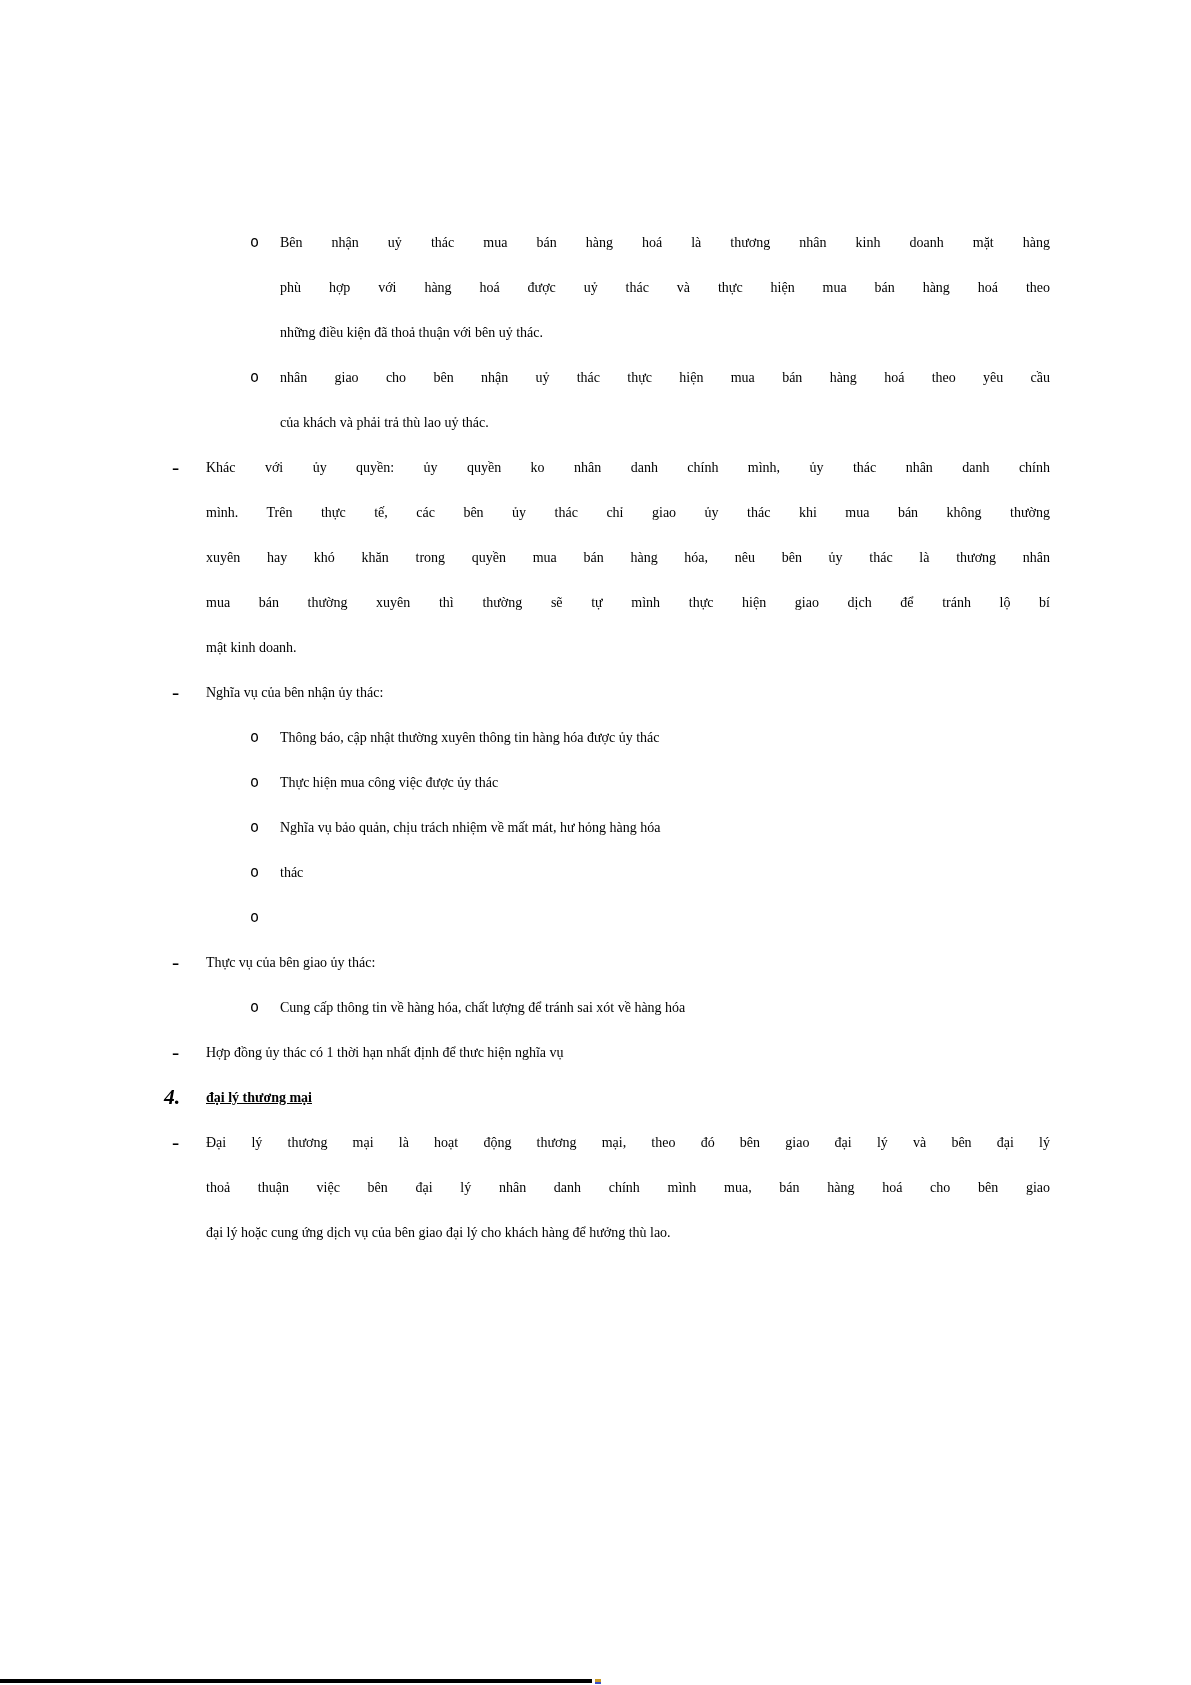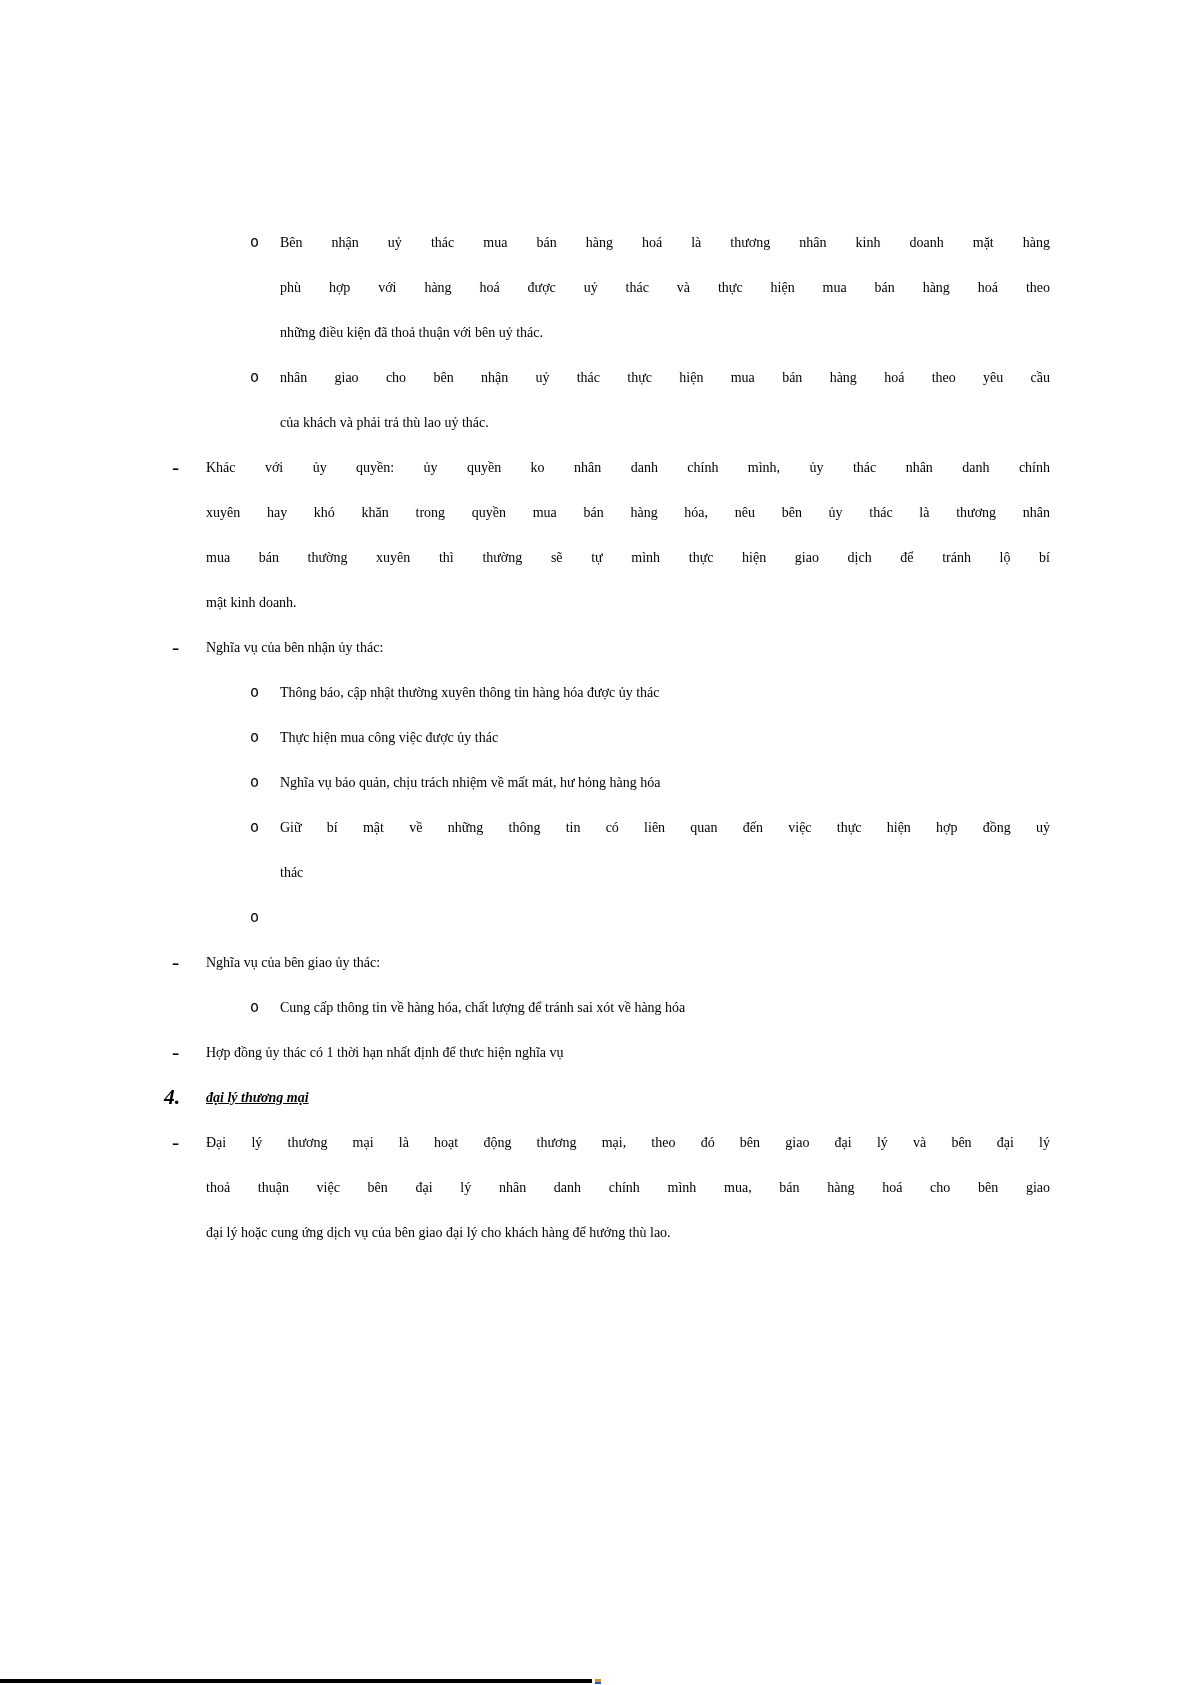--- a/index.html
+++ b/index.html
@@ -47,21 +47,20 @@
     font-size: 14px;
     line-height: 45px;
     min-height: 45px;
     text-align: justify;
     text-align-last: justify;
     white-space: nowrap;
   }
   .line.last { text-align-last: left; }
   .line.head-text {
     font-weight: bold;
-    font-style: italic;
     text-decoration: underline;
   }
   .bottom-bar {
     position: absolute;
     left: 0;
     top: 1679px;
     width: 592px;
     height: 4px;
   }
   .artifact-dot {
@@ -90,20 +89,21 @@
         <span class="marker">o</span>
         <div class="lines">
           <div class="line">nhân giao cho bên nhận uỷ thác thực hiện mua bán hàng hoá theo yêu cầu</div>
           <div class="line last">của khách và phải trả thù lao uỷ thác.</div>
         </div>
       </div>
       <div class="block dash">
         <span class="marker">-</span>
         <div class="lines">
           <div class="line">Khác với ủy quyền: ủy quyền ko nhân danh chính mình, ủy thác nhân danh chính</div>
+          <div class="line">mình. Trên thực tế, các bên ủy thác chỉ giao ủy thác khi mua bán không thường</div>
           <div class="line">xuyên hay khó khăn trong quyền mua bán hàng hóa, nêu bên ủy thác là thương nhân</div>
           <div class="line">mua bán thường xuyên thì thường sẽ tự mình thực hiện giao dịch để tránh lộ bí</div>
           <div class="line last">mật kinh doanh.</div>
         </div>
       </div>
       <div class="block dash">
         <span class="marker">-</span>
         <div class="lines">
           <div class="line last">Nghĩa vụ của bên nhận ủy thác:</div>
         </div>
@@ -122,34 +122,33 @@
       </div>
       <div class="block circle">
         <span class="marker">o</span>
         <div class="lines">
           <div class="line last">Nghĩa vụ bảo quản, chịu trách nhiệm về mất mát, hư hỏng hàng hóa</div>
         </div>
       </div>
       <div class="block circle">
         <span class="marker">o</span>
         <div class="lines">
-          <div class="line">Giữ bí mật về những thông tin có liên quan đến việc thực hiện hợp đồng uỷ</div>
           <div class="line last">thác</div>
         </div>
       </div>
       <div class="block circle">
         <span class="marker">o</span>
         <div class="lines">
           <div class="line last"></div>
         </div>
       </div>
       <div class="block dash">
         <span class="marker">-</span>
         <div class="lines">
-          <div class="line last">Nghĩa vụ của bên giao ủy thác:</div>
+          <div class="line last">Thực vụ của bên giao ủy thác:</div>
         </div>
       </div>
       <div class="block circle">
         <span class="marker">o</span>
         <div class="lines">
           <div class="line last">Cung cấp thông tin về hàng hóa, chất lượng để tránh sai xót về hàng hóa</div>
         </div>
       </div>
       <div class="block dash">
         <span class="marker">-</span>

